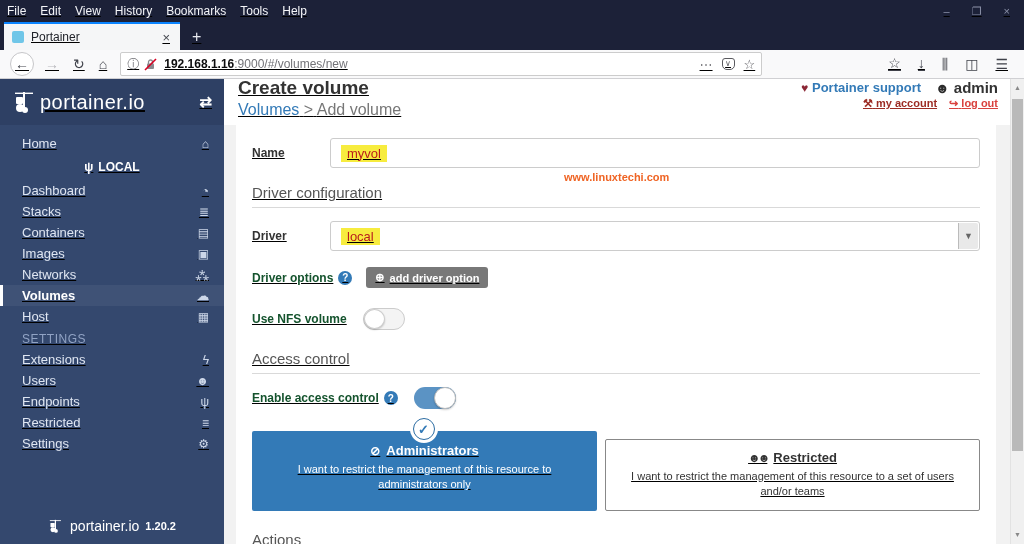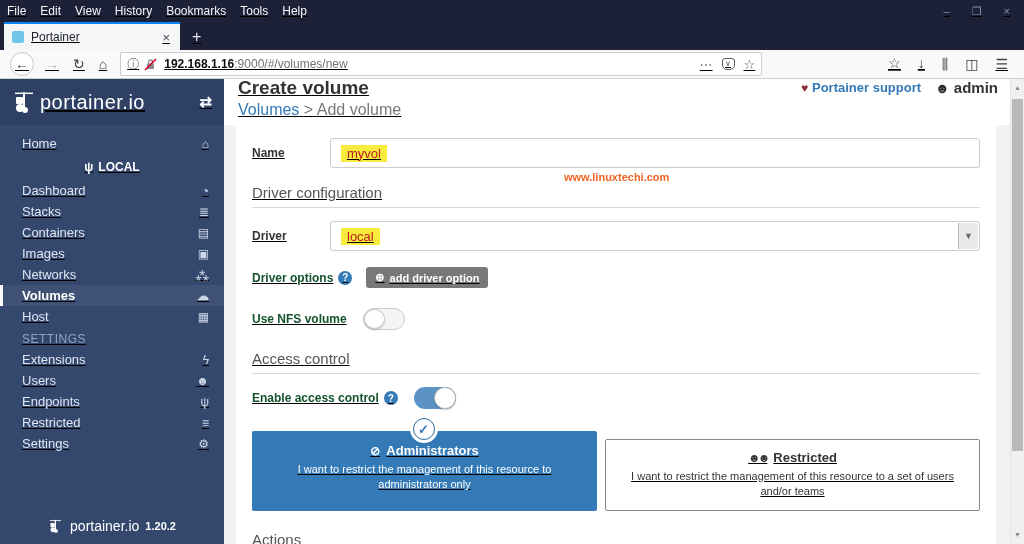--- a/index.html
+++ b/index.html
@@ -269,20 +269,24 @@
           <div class="hr-row1">
             <span class="support-link">
               <span class="ic">♥</span>
               <span>Portainer support</span>
             </span>
             <span class="user-label">
               <span class="ic">☻</span>
               <span>admin</span>
             </span>
           </div>
+          <div class="hr-row2">
+            <span class="acct-link"><span>⚒</span> <span>my account</span></span>
+            <span class="logout-link"><span>↪</span> <span>log out</span></span>
+          </div>
         </div>
       </div>
 
       <div class="page-body">
         <div class="widget">
 
           <div class="form-row">
             <span class="f-label">Name</span>
             <div class="input-like">
               <span class="hl">myvol</span>

